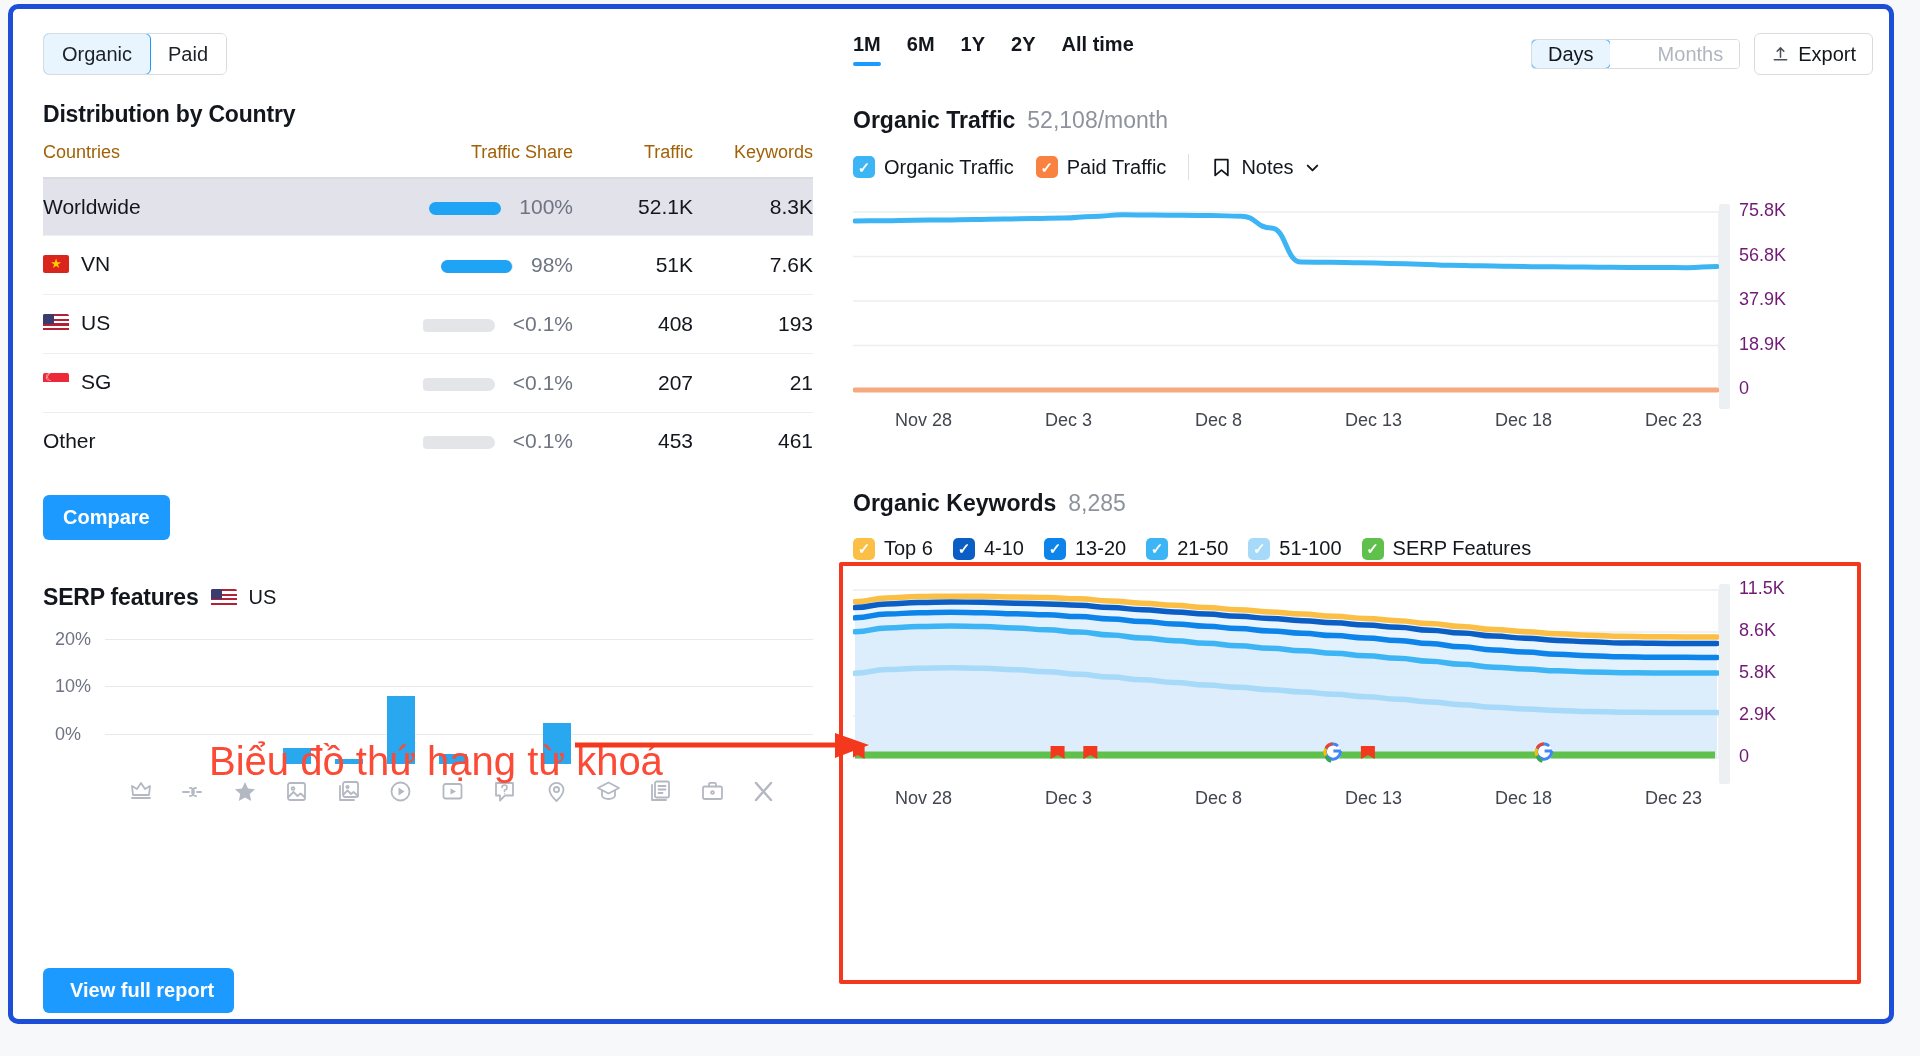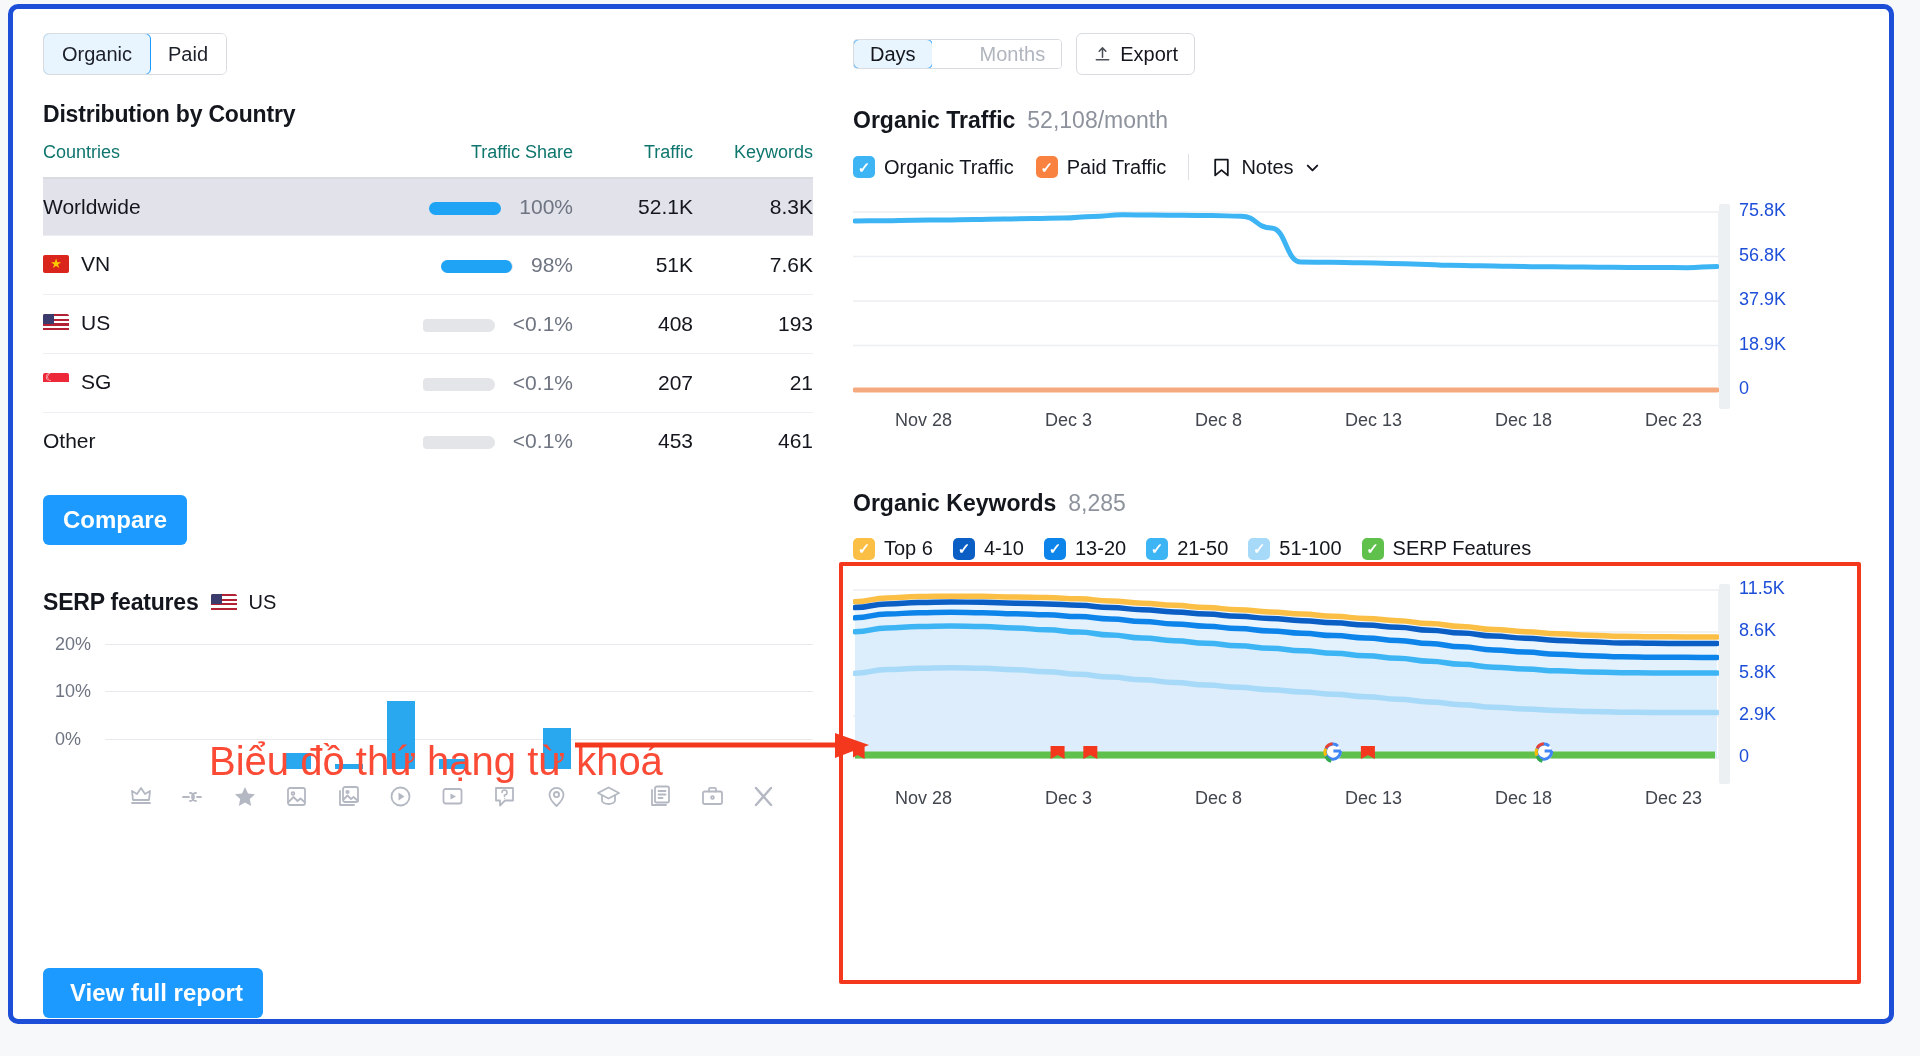--- a/index.html
+++ b/index.html
@@ -53,21 +53,21 @@
   .sect-title {
     font-size: 23px;
     font-weight: bold;
     color: #13161c;
     letter-spacing: -0.2px;
   }
 
   
   table.ctab { width: 770px; border-collapse: collapse; margin-top: 4px; }
   table.ctab th {
-    font-size: 18px; font-weight: normal; color: #0f766e;
+    font-size: 18px; font-weight: normal; color: #a16207;
     padding: 10px 0 14px 0; text-align: right;
   }
   table.ctab th.l { text-align: left; }
   table.ctab td {
     font-size: 21px; color: #13161c;
     padding: 16px 0; text-align: right;
     border-top: 1px solid #eceef1;
   }
   table.ctab tr.hdr-row th { border-bottom: 2px solid #d9dbe0; }
   table.ctab td.l { text-align: left; }
@@ -94,21 +94,21 @@
 
   .bar-track {
     display: inline-block; width: 72px; height: 13px;
     border-radius: 7px; background: #e3e5e9; vertical-align: middle;
   }
   .bar-fill { display: block; height: 13px; border-radius: 7px; background: #1fa3f5; }
 
   .btn-blue {
     display: inline-flex; align-items: center; justify-content: center;
     background: #1c9aff; color: #fff; border: none; border-radius: 6px;
-    font-size: 24px; font-weight: bold; padding: 11px 20px; cursor: pointer;
+    font-size: 20px; font-weight: bold; padding: 11px 20px; cursor: pointer;
     font-family: "Liberation Sans", sans-serif;
   }
 
   
   .serp-head { display: flex; align-items: center; gap: 12px; }
   .serp-chart { position: relative; width: 770px; height: 135px; margin-top: 18px; }
   .ylbl { position: absolute; left: 12px; font-size: 18px; color: #6e7481; }
   .gline { position: absolute; left: 62px; right: 0; height: 1px; background: #e7e9ed; }
   .bars { position: absolute; left: 72px; right: 0; bottom: 0; height: 112px; display: flex; align-items: flex-end; gap: 0; }
   .bslot { width: 52px; display: flex; justify-content: center; align-items: flex-end; height: 100%; }
@@ -147,21 +147,21 @@
   .metric-name { font-size:23px; font-weight:bold; color:#13161c; }
   .metric-val { font-size:23px; color:#8d929c; }
 
   .legend { display:flex; align-items:center; gap:22px; margin-top:20px; }
   .lg { display:flex; align-items:center; gap:9px; font-size:20px; color:#13161c; cursor:pointer; }
   .cbx { width:22px; height:22px; border-radius:5px; display:flex; align-items:center; justify-content:center;
          color:#fff; font-size:15px; font-weight:bold; line-height:1; }
   .divider { width:1px; height:26px; background:#dcdfe4; }
 
   .chartbox { position: relative; margin-top: 16px; }
-  .axis-y { position:absolute; font-size:18px; color:#1d4ed8; }
+  .axis-y { position:absolute; font-size:18px; color:#701a75; }
   .axis-x { position:absolute; font-size:18px; color:#42464e; }
   .scroll-right { position:absolute; width:11px; background:#edf0f3; border-radius:2px; }
 
   
   .redbox {
     position:absolute; left:826px; top:553px; width:1022px; height:422px;
     border:4px solid #f4381d; border-radius:2px; pointer-events:none; z-index: 40;
   }
   .annot {
     position:absolute; left:196px; top:730px; z-index:41;
@@ -376,20 +376,27 @@
             </div>
           </div>
     </div>
 
     <button class="btn-blue" style="position:absolute;left:0;top:935px;padding-left:27px;">View full report</button>
   </div>
 
   <div class="right">
 
     <div class="rangebar">
+      <div class="ranges" id="ranges">
+            <div class="rng active">1M</div>
+            <div class="rng">6M</div>
+            <div class="rng">1Y</div>
+            <div class="rng">2Y</div>
+            <div class="rng">All time</div>
+          </div>
       <div class="rt-ctrls">
         <div class="dm-toggle">
           <div class="seg active">Days</div>
           <div class="seg dim">Months</div>
         </div>
         <button class="btn-export">
           <svg viewBox="0 0 20 20" width="19" height="19">
             <path d="M10 3 L10 13 M6.5 6.5 L10 3 L13.5 6.5 M3.5 15.5 L16.5 15.5" stroke="#4a4f58" stroke-width="1.6" fill="none" stroke-linecap="round" stroke-linejoin="round"></path>
           </svg>
           <span>Export</span>

